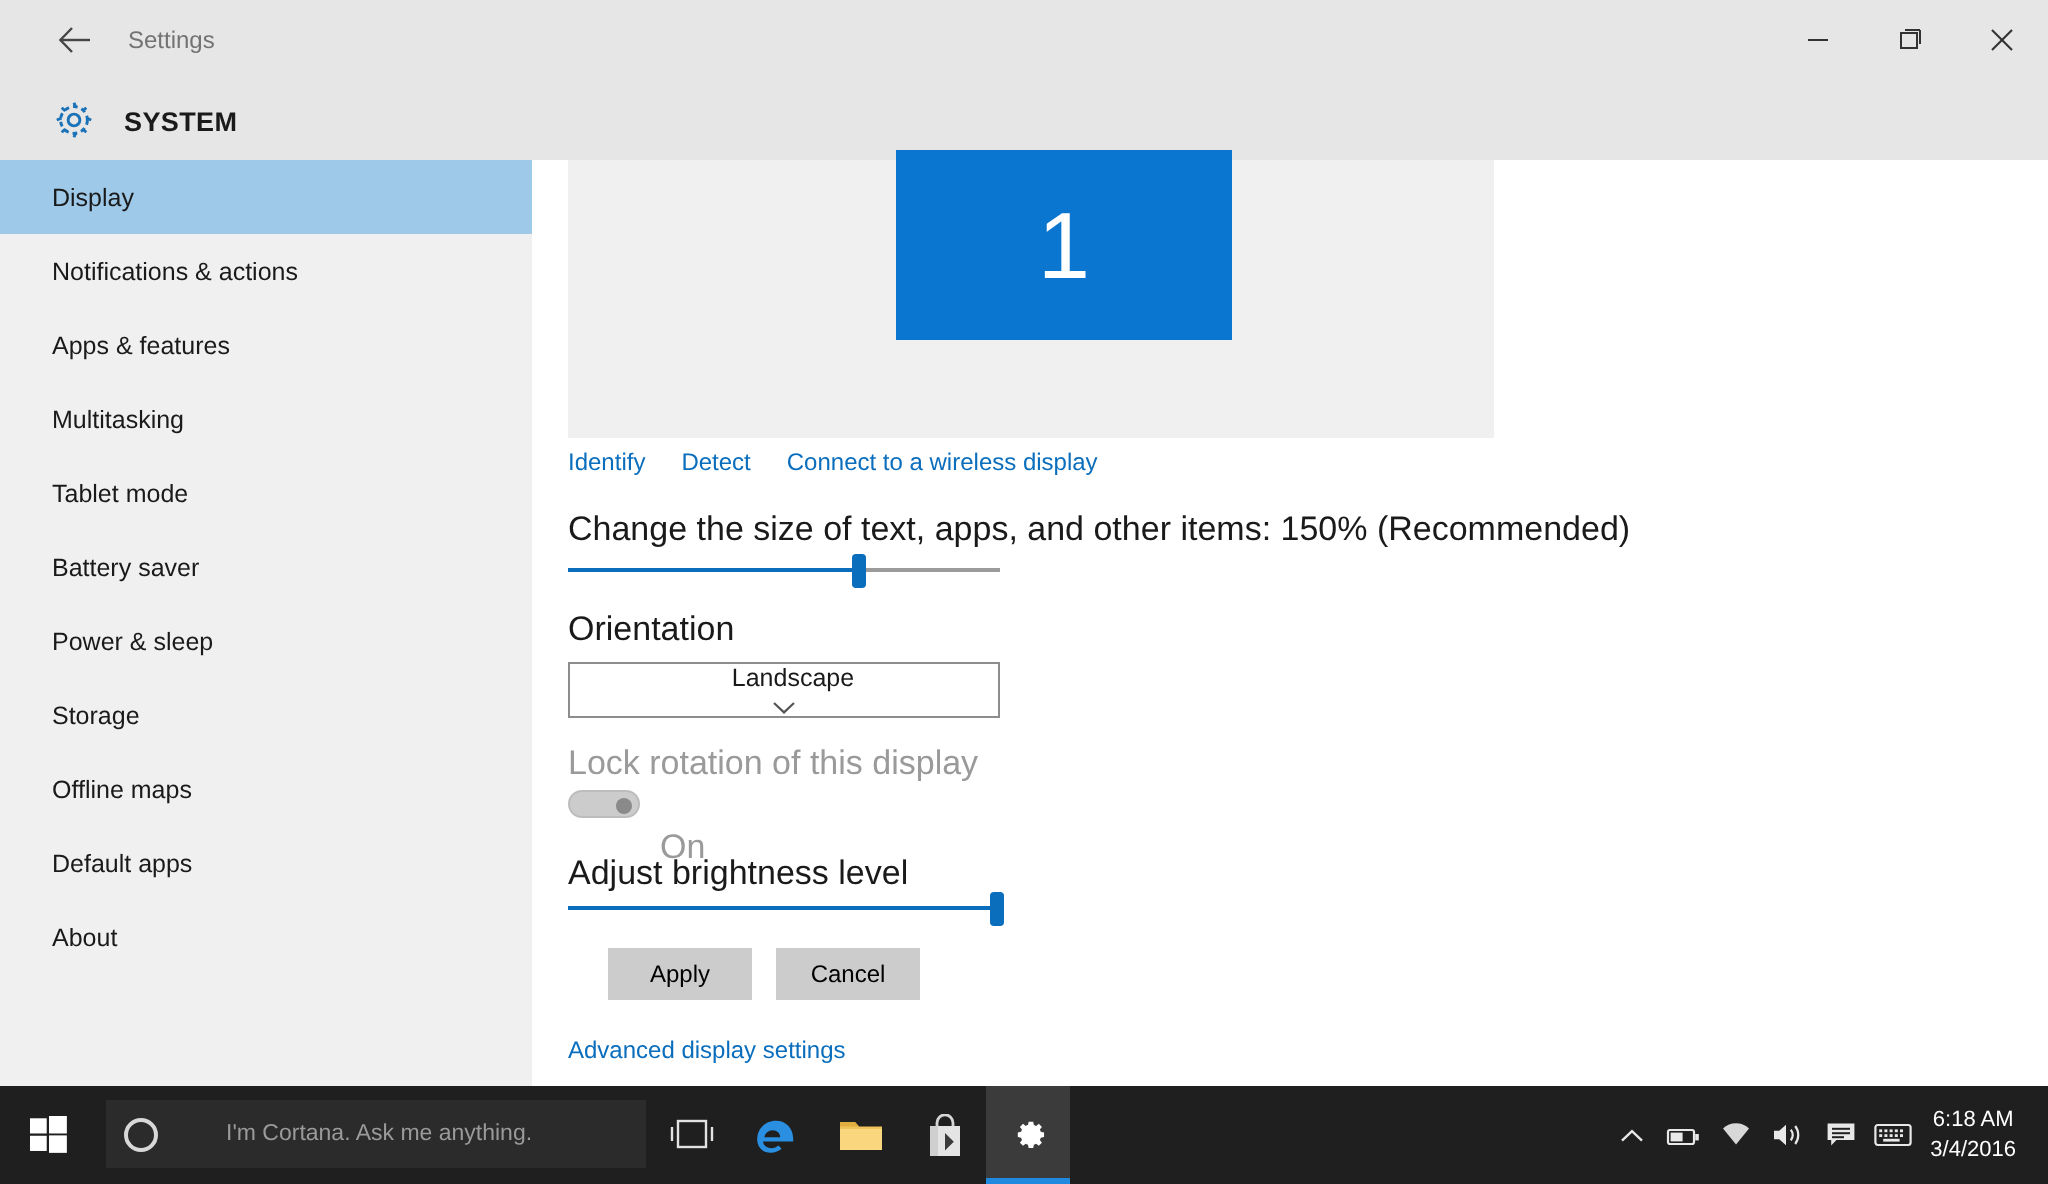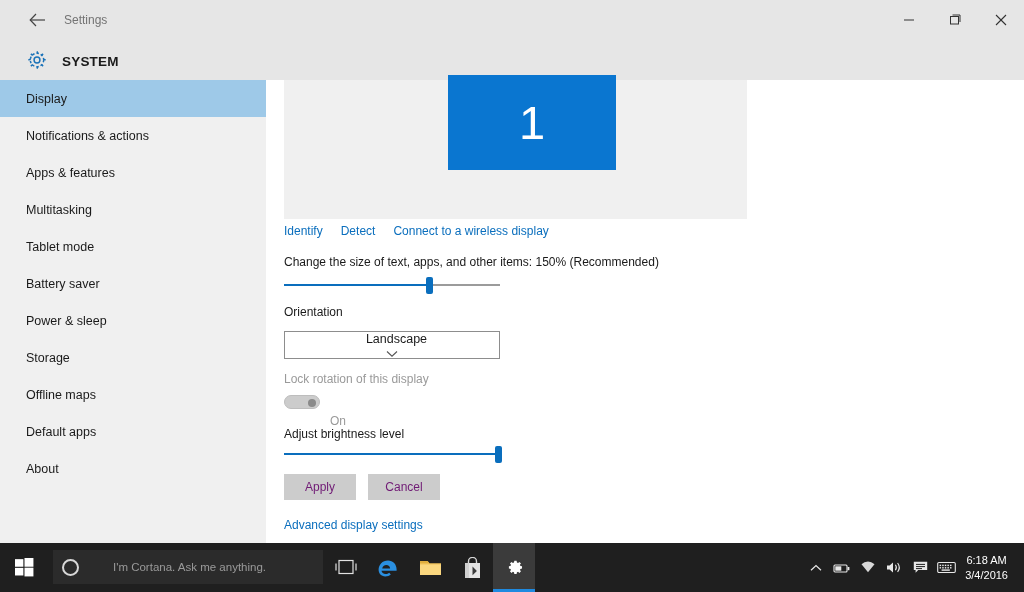--- a/index.html
+++ b/index.html
@@ -109,21 +109,21 @@
     font-family: "Liberation Sans", sans-serif;
     line-height: 1;
   }
   .linkrow {
     position: absolute; left: 18px; top: 144px;
     display: flex; gap: 18px; align-items: center;
   }
   .wlink { font-size: 12px; color: #0a6ebd; cursor: pointer; }
 
   .label-line {
-    position: absolute; font-size: 12px; color: #1a1a1a;
+    position: absolute; font-size: 17px; color: #1a1a1a;
   }
   .label-dim { color: #9a9a9a; }
 
   
   .slider {
     position: absolute; height: 18px;
   }
   .slider .track-filled {
     position: absolute; left: 0; top: 8px; height: 2px; background: #0a6ebd;
   }
@@ -154,23 +154,24 @@
   .toggle .knob {
     position: absolute; right: 3px; top: 3px;
     width: 8px; height: 8px; border-radius: 50%;
     background: #8a8a8a;
   }
 
   
   .btn {
     position: absolute; width: 72px; height: 26px;
     background: #cccccc; border: 1px solid #cccccc;
-    font-size: 12px; color: #701a75;
+    font-size: 12px; color: #000000;
     display: flex; align-items: center; justify-content: center;
     font-family: "Liberation Sans", sans-serif;
+    margin-left: 20px;
   }
 
   
   .taskbar {
     position: absolute; left: 0; bottom: 0; width: 1024px; height: 49px;
     background: #1f1f1f;
   }
   .start-btn {
     position: absolute; left: 0; top: 0; width: 48px; height: 49px;
     display: flex; align-items: center; justify-content: center;

